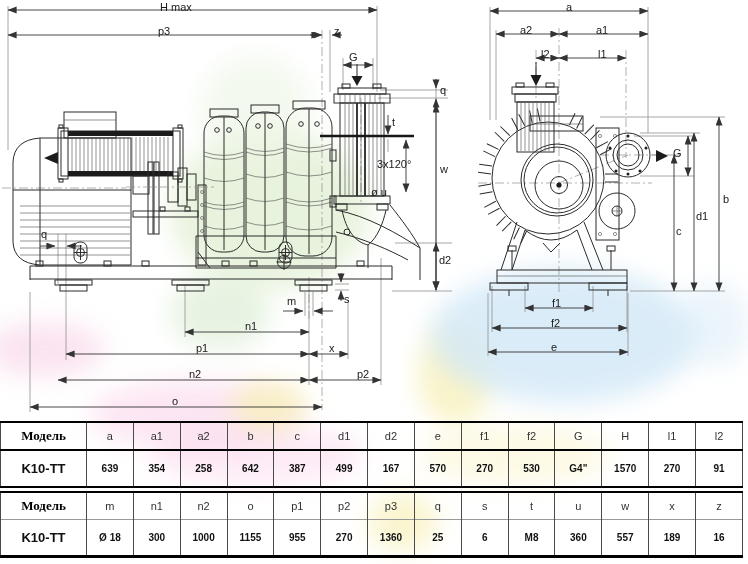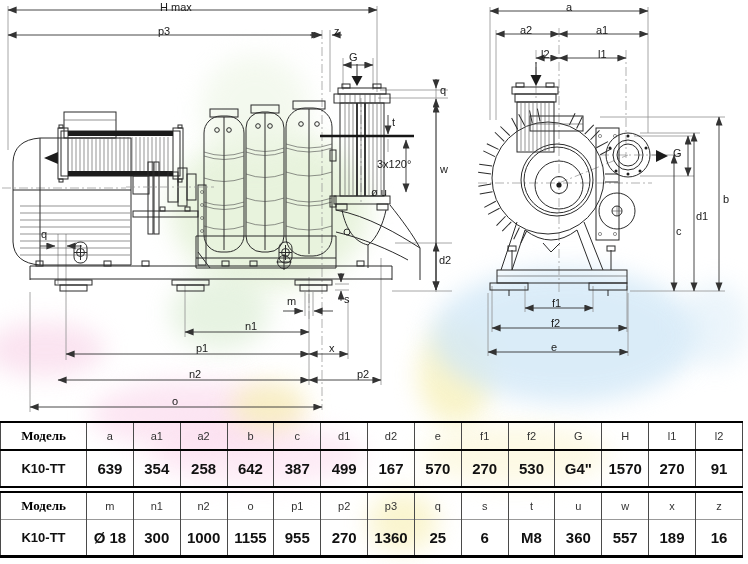--- a/index.html
+++ b/index.html
@@ -9,21 +9,21 @@
   #linework{position:absolute;left:0;top:0;z-index:1;}
   .lb{position:absolute;font:11px "Liberation Sans",sans-serif;color:#1a1a1a;z-index:3;white-space:nowrap;}
   .note{position:absolute;left:552px;top:395px;width:190px;text-align:right;
         font:bold 13px "Liberation Serif",serif;color:#000;z-index:3;}
   table.dim-table{position:absolute;left:0;width:743px;border-collapse:collapse;
         table-layout:fixed;background:transparent;z-index:2;}
   table.dim-table th,table.dim-table td{border-left:1.3px solid #4a4a4a;border-right:1.3px solid #4a4a4a;
         text-align:center;padding:0;overflow:hidden;}
   table.dim-table thead th{height:26px;font-weight:400;font-size:11px;color:#333;}
   table.dim-table thead th.model{font-family:"Liberation Serif",serif;font-weight:700;font-size:13px;color:#000;}
-  table.dim-table tbody td{height:35px;font-weight:700;font-size:15px;color:#111;}
+  table.dim-table tbody td{height:35px;font-weight:700;font-size:10px;color:#111;}
   table.dim-table tbody td.model{font-size:13px;}
   table[data-table="0"]{top:421px;border-top:2.6px solid #000;border-bottom:2.6px solid #000;}
   table[data-table="0"] thead tr{border-bottom:2.2px solid #000;}
   table[data-table="1"]{top:491px;border-top:2.6px solid #000;border-bottom:3px solid #000;}
   table[data-table="1"] thead tr{border-bottom:1px solid #999;}
   .o{stroke:#2b2b2b;stroke-width:1;fill:none;}
   .thin{stroke:#4a4a4a;stroke-width:.6;fill:none;}
   .thk{stroke:#161616;stroke-width:2.4;fill:none;}
   .dim{stroke:#333;stroke-width:.9;fill:none;}
   .ext{stroke:#909090;stroke-width:.8;fill:none;}

